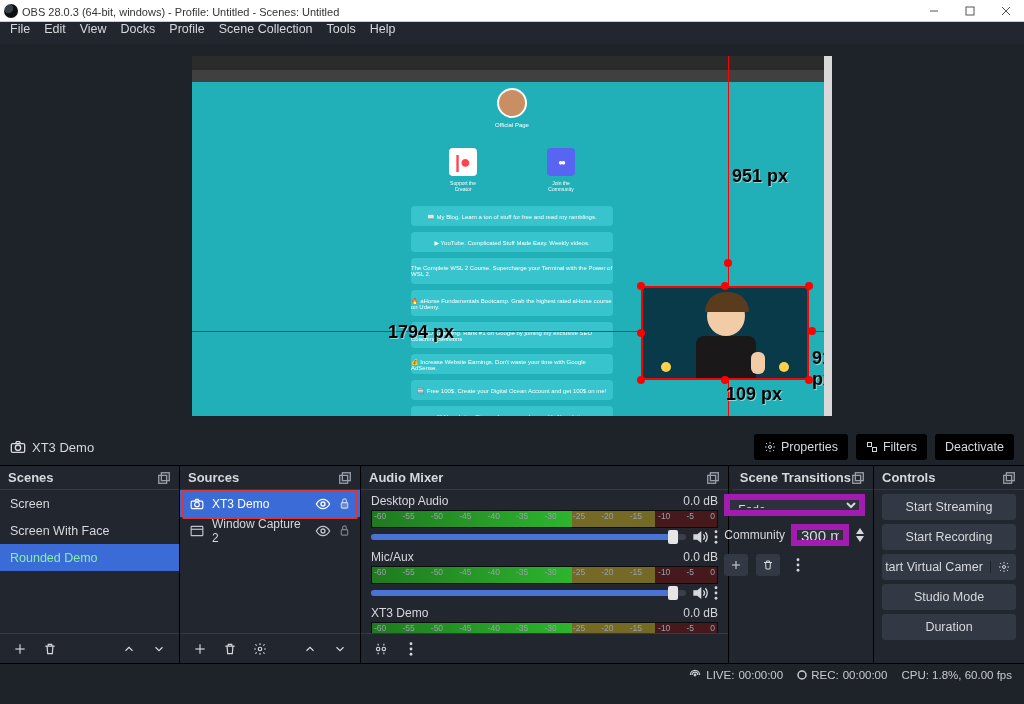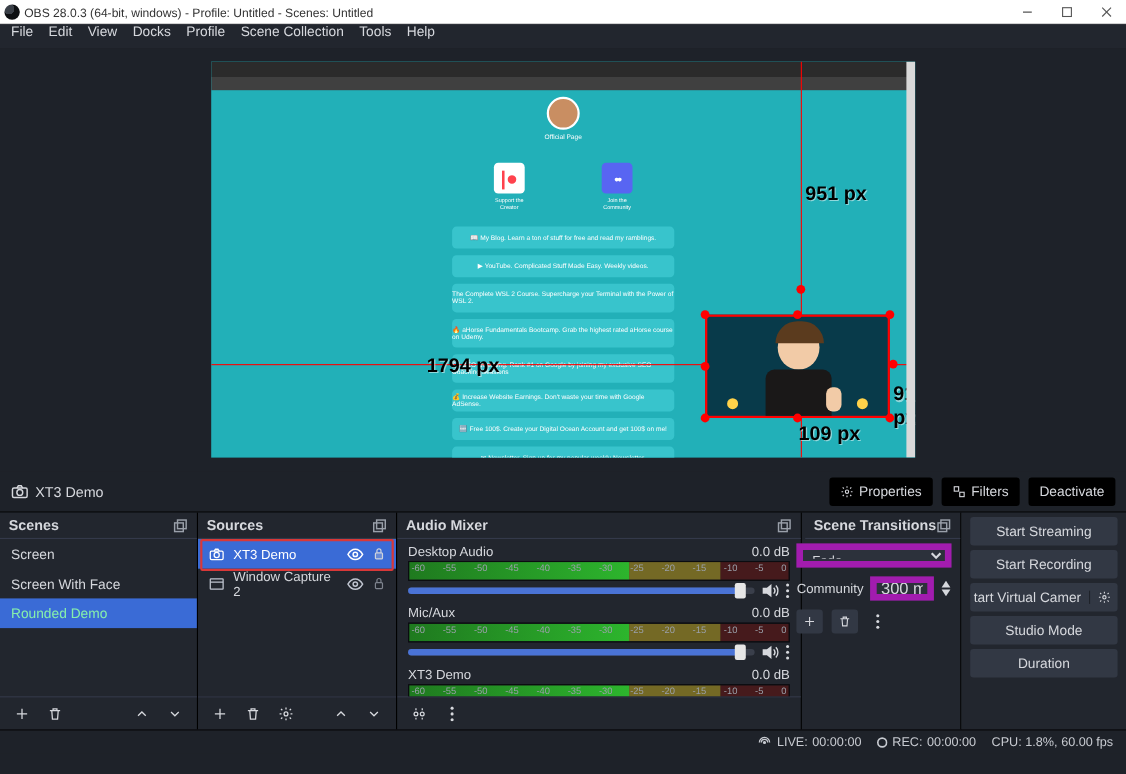--- a/index.html
+++ b/index.html
@@ -524,20 +524,27 @@
               <circle cx="2" cy="2" r="1.6"></circle>
               <circle cx="2" cy="8" r="1.6"></circle>
               <circle cx="2" cy="14" r="1.6"></circle>
             </svg>
           </div>
       </div>
     </div>
   </div>
 
   <div class="panel controls" style="width:150px;">
+    <div class="panel-h">
+      <span>Controls</span>
+      <svg class="pop-icon" viewBox="0 0 16 16" fill="none" stroke="#9aa0aa" stroke-width="1.5">
+          <rect x="2" y="5" width="9" height="9"></rect>
+          <rect x="5" y="2" width="9" height="9"></rect>
+        </svg>
+    </div>
     <div class="panel-body">
       <div class="cbtn">
           <span>Start Streaming</span>
         </div>
       <div class="cbtn">
           <span>Start Recording</span>
         </div>
       <div class="cbtn gear-row" style="padding:0;justify-content:space-between;">
         <div style="flex:1;display:flex;align-items:center;justify-content:center;">
             <span>tart Virtual Camer</span>

